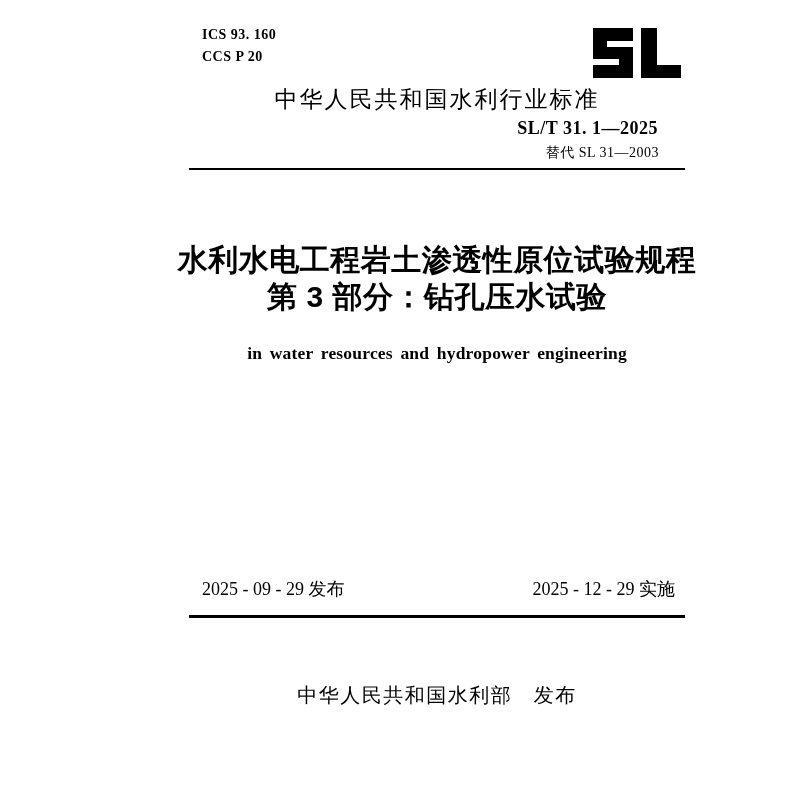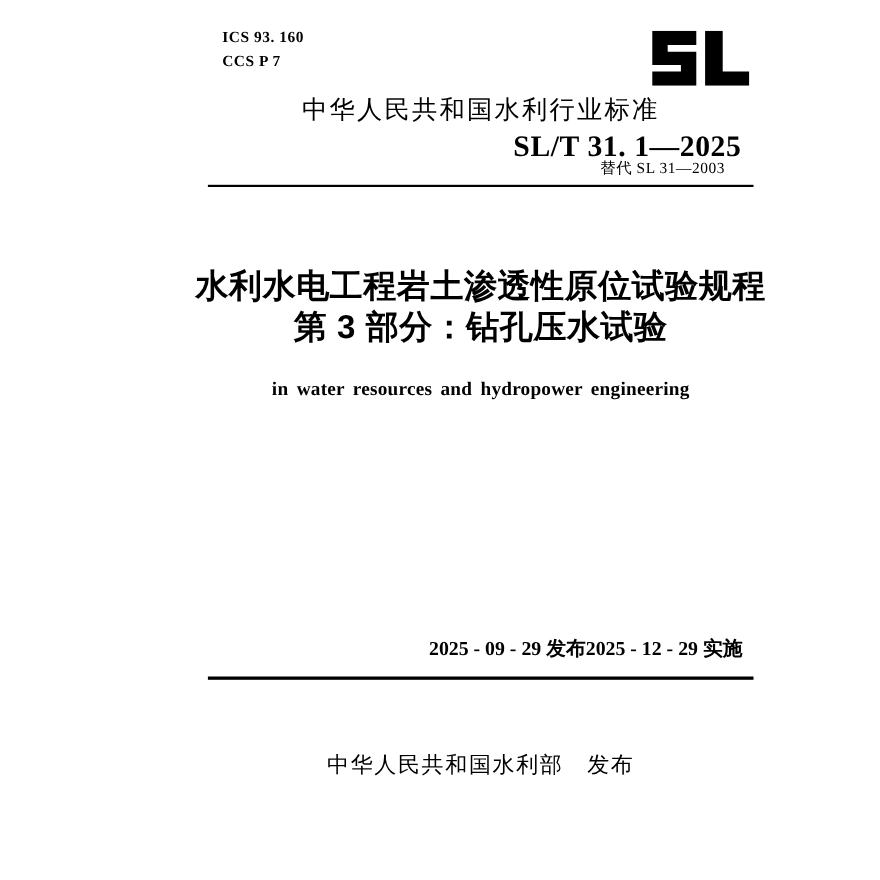--- a/index.html
+++ b/index.html
@@ -55,22 +55,22 @@
     width: 100%;
     text-align: center;
     font-size: 23px;
     letter-spacing: 2px;
     font-weight: 400;
   }
 
   .standard-number {
     position: absolute;
     top: 118px;
-    right: 163px;
-    font-size: 27px;
+    right: 179px;
+    font-size: 18px;
     font-weight: bold;
     letter-spacing: 0.5px;
   }
   .replaces {
     position: absolute;
     top: 144px;
     right: 178px;
     font-size: 14px;
     letter-spacing: 0.5px;
   }
@@ -120,23 +120,23 @@
   .title-en-3 { top: 387px; }
 
   .dates-row {
     position: absolute;
     top: 577px;
     left: 152px;
     width: 496px;
     box-sizing: border-box;
     padding: 0 10px 0 13px;
     display: flex;
-    justify-content: flex-end;
+    justify-content: space-between;
     font-size: 18px;
-    font-weight: bold;
+    font-weight: normal;
   }
 
   .rule-bottom {
     position: absolute;
     left: 152px;
     top: 615px;
     width: 496px;
     height: 3px;
     background: #000;
   }
@@ -151,21 +151,21 @@
     letter-spacing: 1.5px;
     font-weight: 500;
   }
 </style>
 </head>
 <body>
 
 <div class="page">
 
   <div class="ics-line serif">ICS 93. 160</div>
-  <div class="ccs-line serif">CCS P 7</div>
+  <div class="ccs-line serif">CCS P 20</div>
 
   <div class="sl-logo" aria-label="SL">
     <svg width="92" height="50" viewBox="0 0 88 50" xmlns="http://www.w3.org/2000/svg">
       <path d="M0,0 H40 V13 H14 V19 H40 V50 H0 V37 H26 V31 H0 Z" fill="#000"></path>
       <path d="M48,0 H64 V37 H88 V50 H48 Z" fill="#000"></path>
     </svg>
   </div>
 
   <div class="standard-type heiti">中华人民共和国水利行业标准</div>
 

